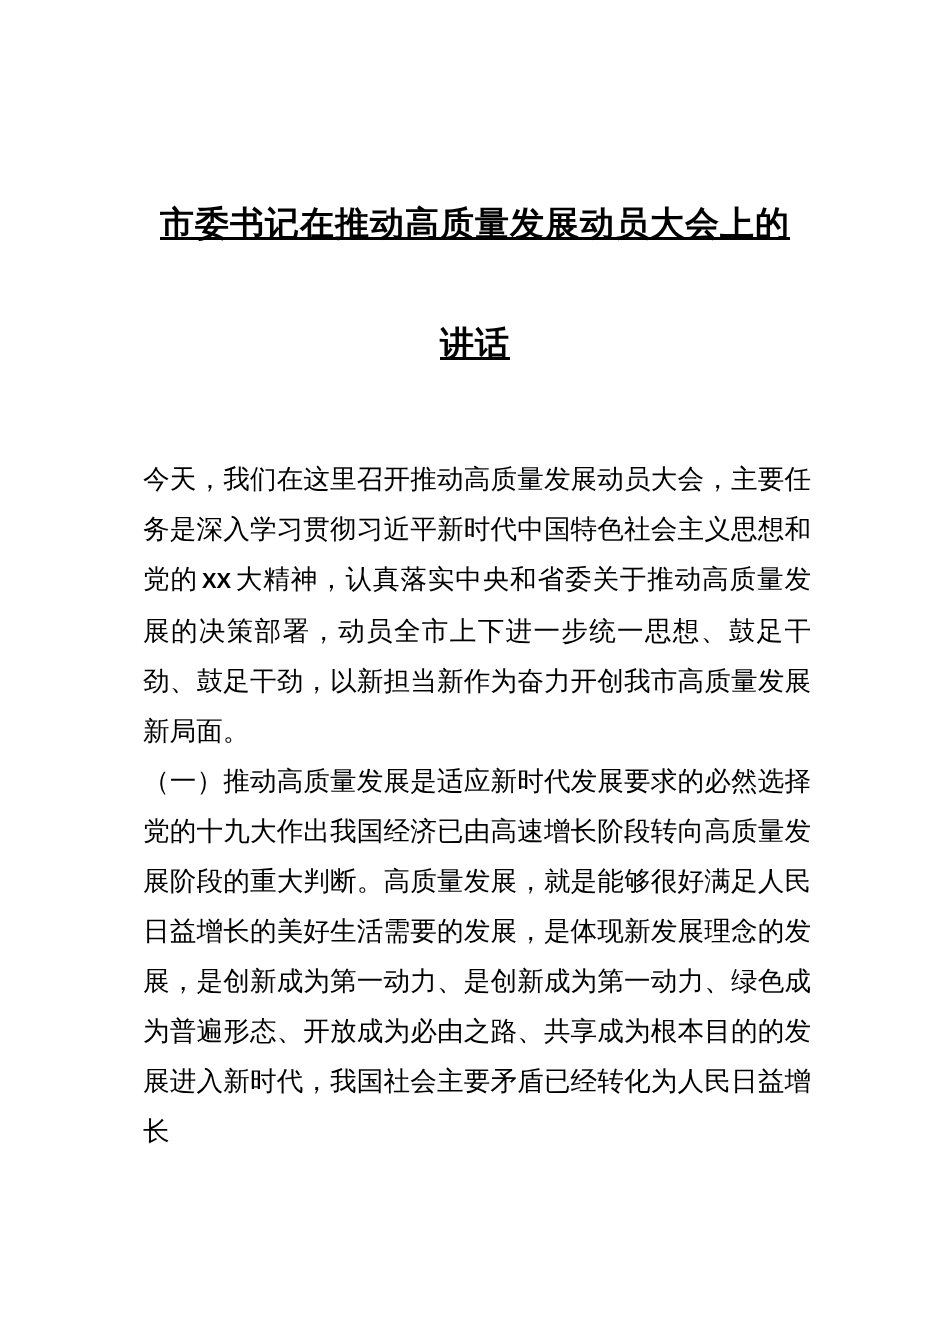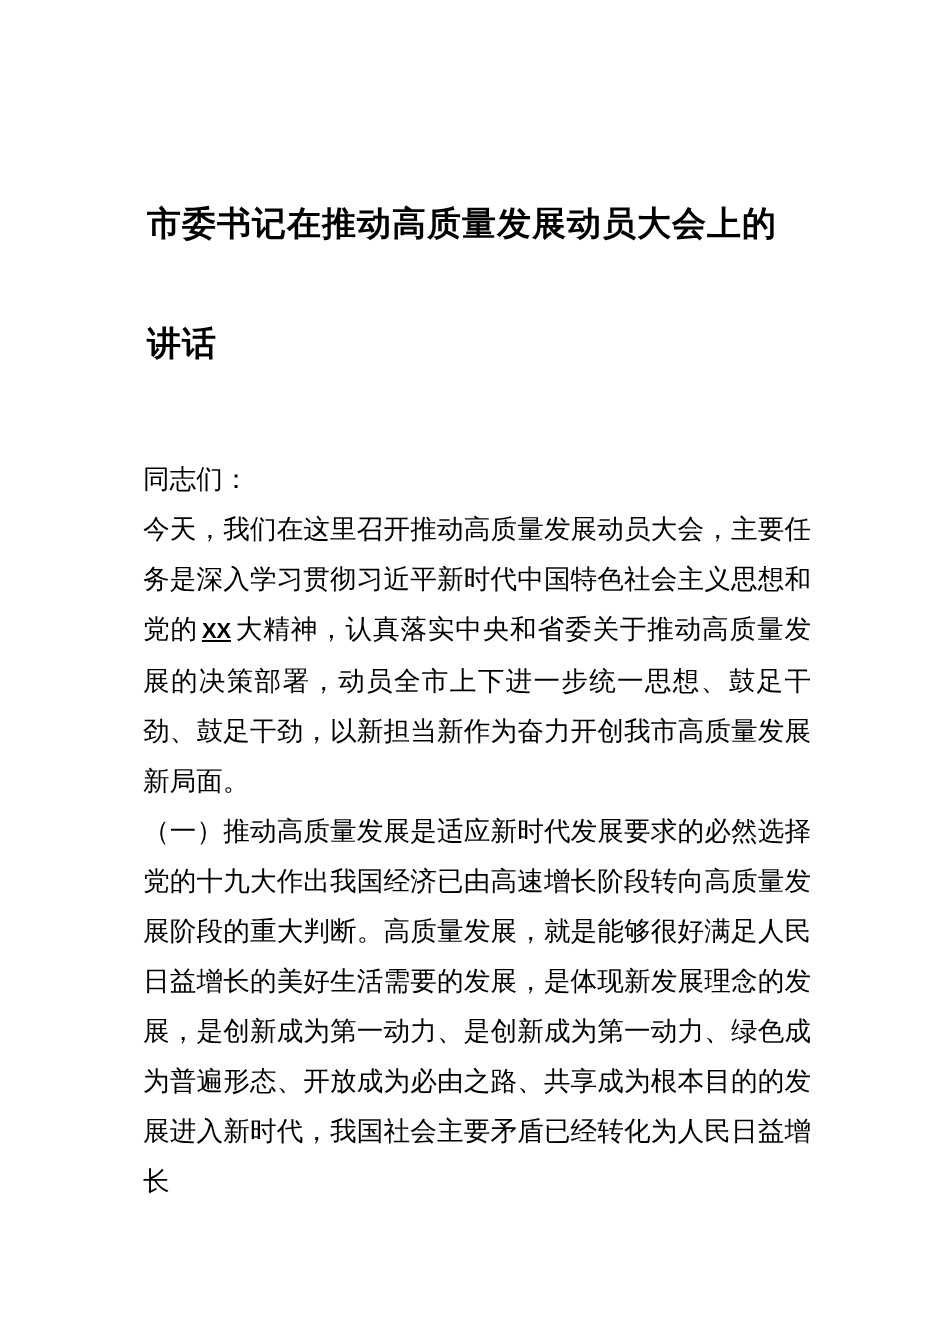--- a/index.html
+++ b/index.html
@@ -12,54 +12,53 @@
     width: 950px;
     height: 1344px;
     background: #ffffff;
     color: #000000;
     overflow: hidden;
     font-family: "Liberation Serif", "DejaVu Serif", serif;
   }
   .doc-title {
     width: 656px;
     margin: 164px auto 0 auto;
-    text-align: left;
+    text-align: center;
     font-size: 34px;
     font-weight: 700;
     line-height: 120px;
     letter-spacing: 1px;
     word-break: break-all;
+    text-decoration: underline;
   }
   .doc-body {
     width: 668px;
     margin: 50px 0 0 143px;
     font-size: 26.6px;
     line-height: 50px;
     text-align: justify;
     text-justify: inter-character;
   }
   .para {
     margin: 0;
     padding: 0;
   }
   .latin-bold {
     font-family: "Liberation Sans", "DejaVu Sans", sans-serif;
     font-weight: 700;
     font-size: 0.82em;
     margin: 0 4px;
-    text-decoration: underline;
   }
 </style>
 </head>
 <body>
 
 <div class="page">
   <h1 class="doc-title">市委书记在推动高质量发展动员大会上的讲话</h1>
 
   <div class="doc-body">
-    <p class="para">同志们：</p>
 
     <p class="para"><span>今天，我们在这里召开推动高质量发展动员大会，主要任务是深入学习贯彻习近平新时代中国特色社会主义思想和党的</span><span class="latin-bold">XX</span><span>大精神，认真落实中央和省委关于推动高质量发展的决策部署，动员全市上下进一步统一思想、鼓足干劲、鼓足干劲，以新担当新作为奋力开创我市高质量发展新局面。</span></p>
 
 
     <p class="para">（一）推动高质量发展是适应新时代发展要求的必然选择党的十九大作出我国经济已由高速增长阶段转向高质量发展阶段的重大判断。高质量发展，就是能够很好满足人民日益增长的美好生活需要的发展，是体现新发展理念的发展，是创新成为第一动力、是创新成为第一动力、绿色成为普遍形态、开放成为必由之路、共享成为根本目的的发展进入新时代，我国社会主要矛盾已经转化为人民日益增长</p>
   </div>
 </div>
 
 </body></html>

